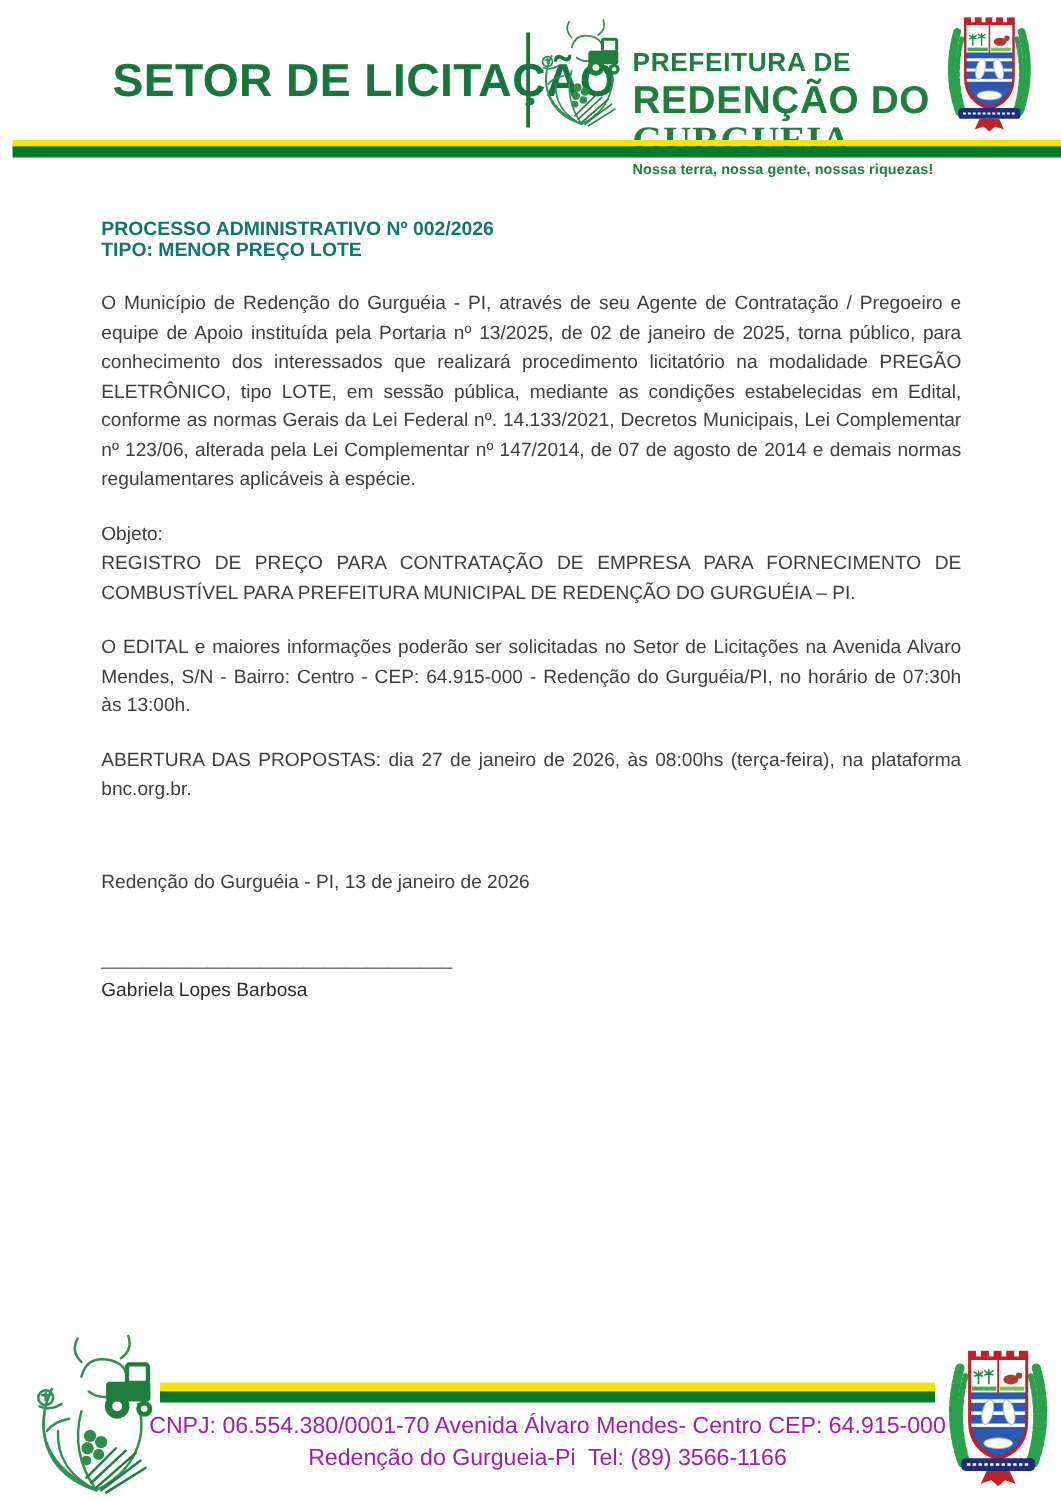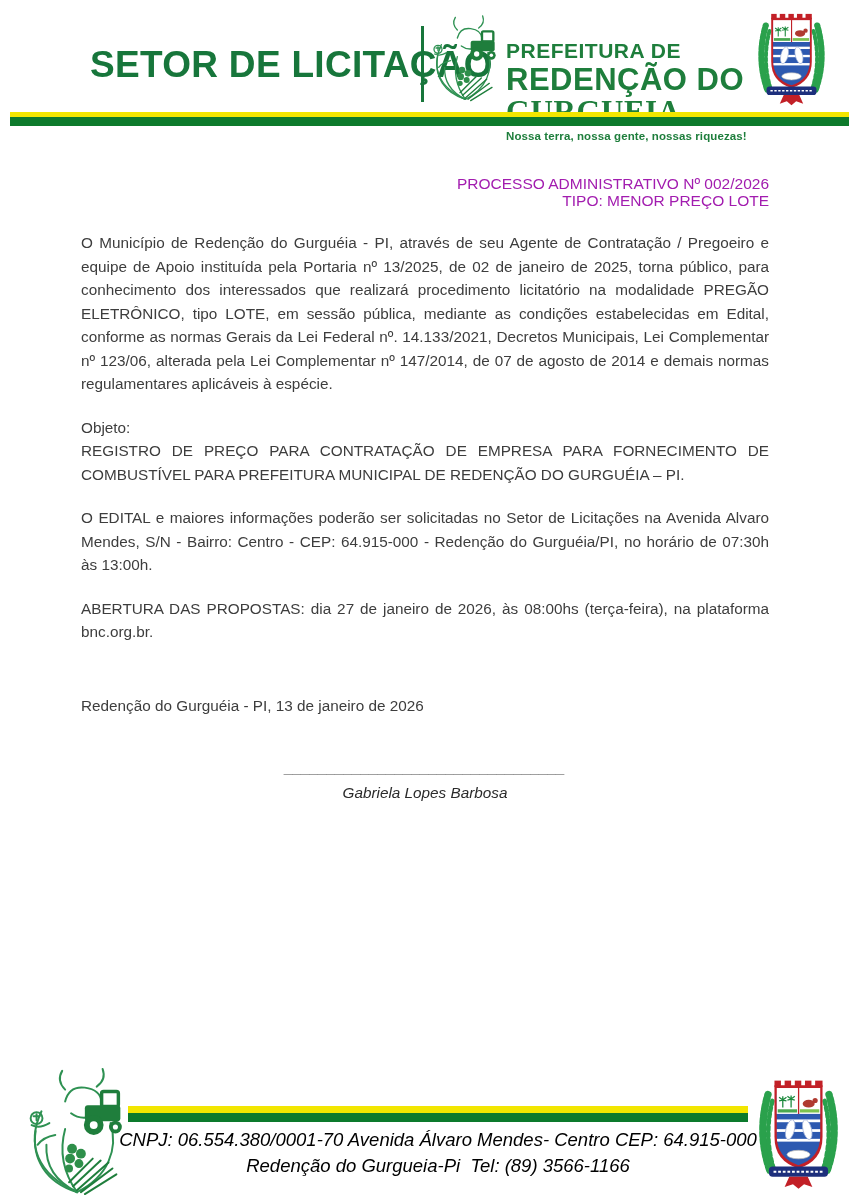--- a/index.html
+++ b/index.html
@@ -26,39 +26,38 @@
   .coa-header { position:absolute; left:744px; top:10px; width:95px; height:103px; }
   .stripe-top { position:absolute; left:10px; right:0; top:112px; }
   .stripe-yellow { height:5px; background:#f2e600; }
   .stripe-green  { height:9px; background:#0d7a2b; }
   
   main {
     position:absolute; left:81px; top:176px; width:688px;
     font-size:15.3px; line-height:23.5px; color:#3d3d3d;
   }
   .title-block {
-    text-align:right; color:#a21caf; font-weight:normal;
+    text-align:left; color:#0f766e; font-weight:bold;
     font-size:15.5px; line-height:16.5px; margin-bottom:22px;
   }
   .body-para { text-align:justify; margin-bottom:20px; }
   .dateline { text-align:left; margin-top:50px; }
-  .sig-block { margin-top:42px; text-align:center;font-style:italic; }
+  .sig-block { margin-top:42px; text-align:left; }
   .sig-line { color:#555; letter-spacing:0; line-height:18px; }
   .sig-name { color:#2b2b2b; margin-top:4px; }
   .sig-role { color:#7b8496; margin-top:5px; }
   
   .footer-emblem { position:absolute; left:12px; top:1062px; width:126px; height:138px; }
   .footer-stripe { position:absolute; left:128px; top:1106px; width:620px; }
   .footer-stripe .stripe-yellow { height:7px; }
   .footer-stripe .stripe-green  { height:9px; background:#0c7a2c; }
   .footer-text {
     position:absolute; left:118px; top:1127px; width:640px;
-    text-align:center; color:#000000; font-size:18.5px; line-height:26px;
+    text-align:center; color:#a21caf; font-size:18.5px; line-height:26px;
     white-space:nowrap;
-    font-style:italic;
   }
   .coa-footer { position:absolute; left:752px; top:1076px; width:93px; height:122px; }
   .defs-hidden { position:absolute; width:0; height:0; overflow:hidden; }
 </style>
 </head>
 <body>
 
 <svg class="defs-hidden" aria-hidden="true">
   <defs>
     <symbol id="sym-coa" viewBox="0 0 100 132">

